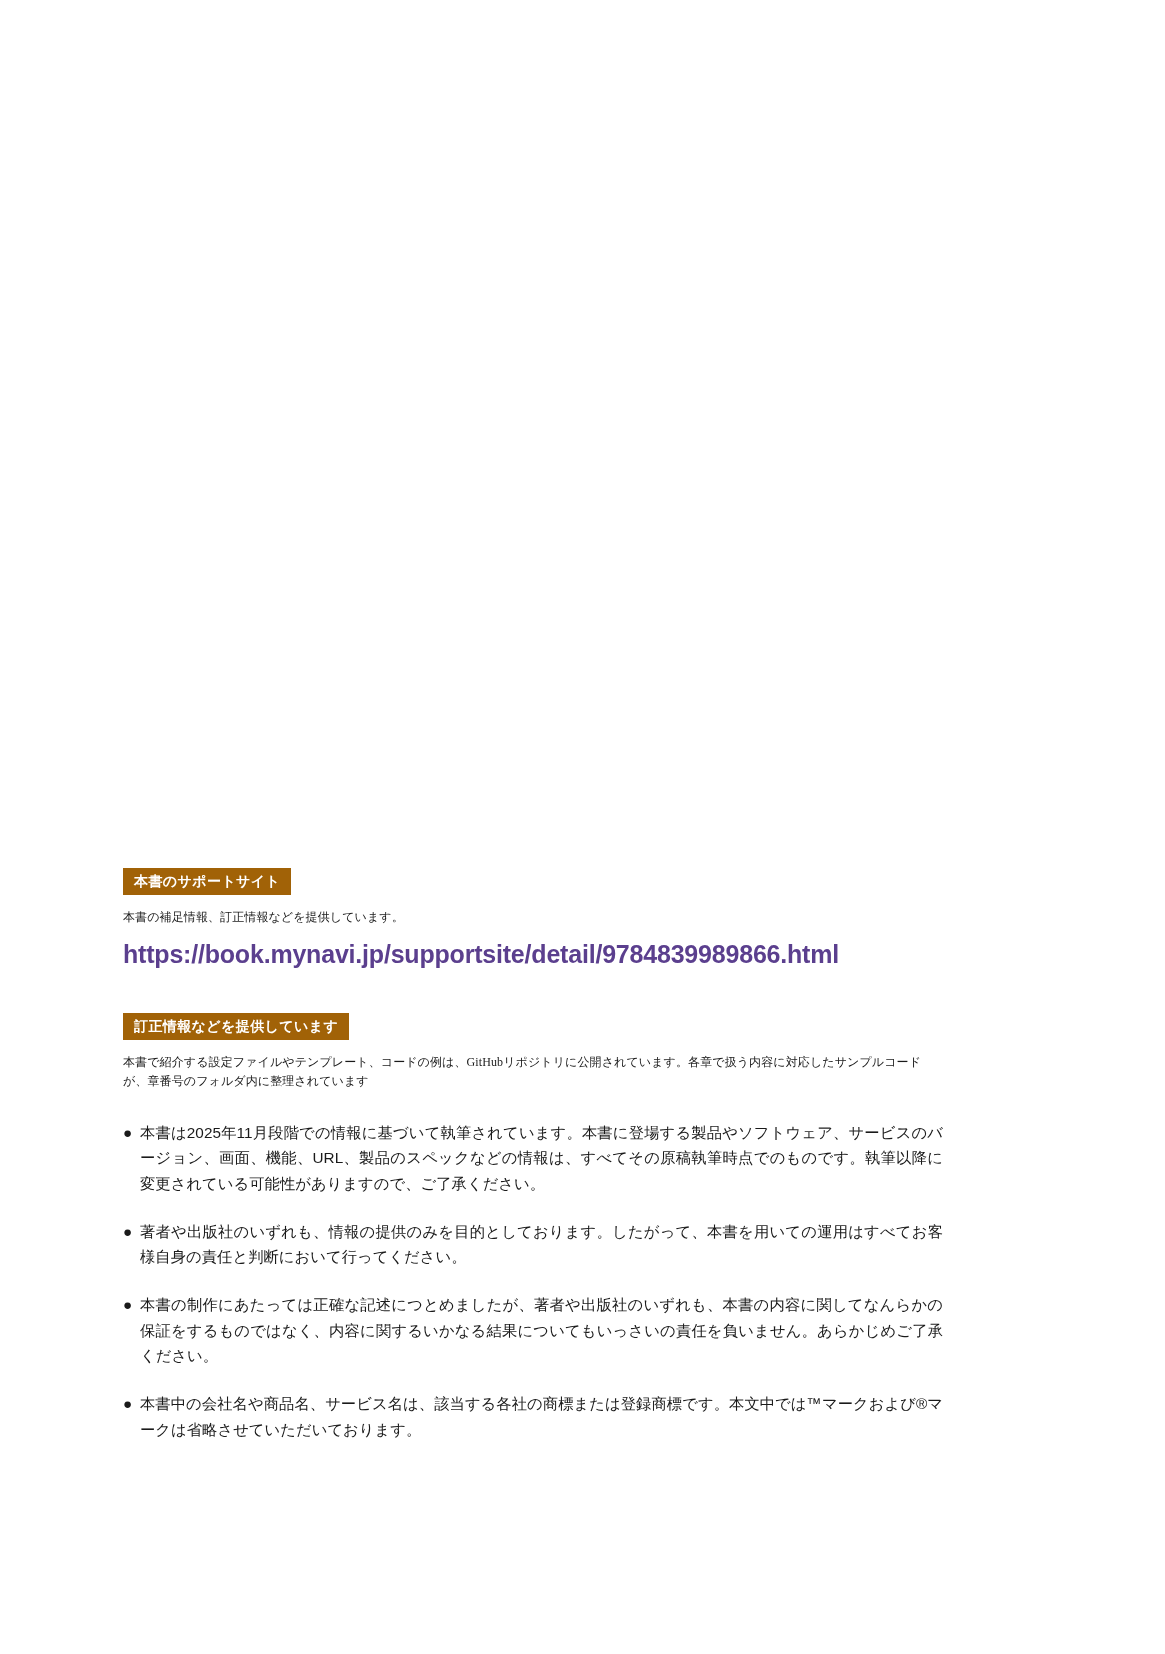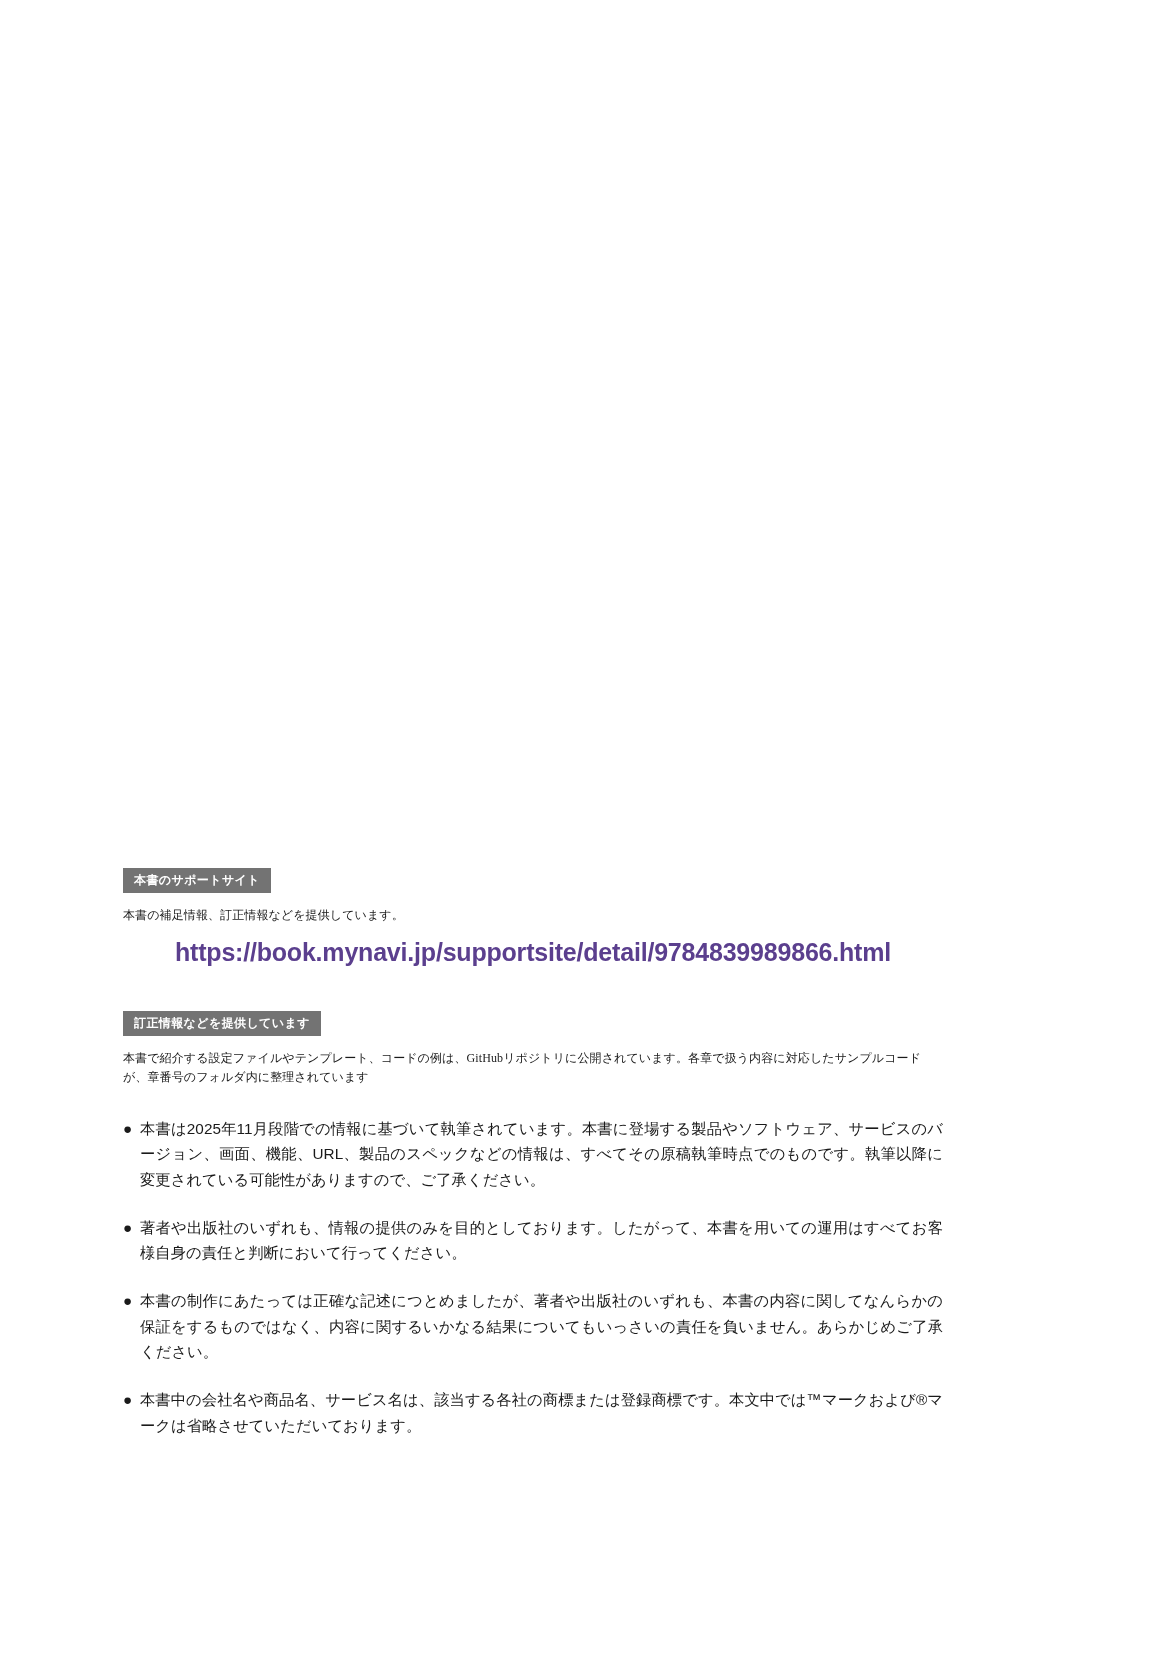--- a/index.html
+++ b/index.html
@@ -24,23 +24,23 @@
     box-sizing: border-box;
   }
   .content {
     position: absolute;
     left: 123px;
     top: 868px;
     width: 820px;
   }
   .section-label {
     display: inline-block;
-    background: #737373;
+    background: #a16207;
     color: #ffffff;
-    font-size: 12px;
+    font-size: 14px;
     font-weight: 700;
     letter-spacing: 0.4px;
     padding: 6px 11px 7px 11px;
     line-height: 1;
     margin: 0;
   }
   .body-text {
     font-size: 12px;
     line-height: 1.62;
     color: #1a1a1a;
@@ -49,21 +49,20 @@
     font-family: Liberation Serif, serif;
   }
   .url-line {
     font-size: 25px;
     font-weight: 700;
     color: #5b3f8e;
     margin: 12px 0 0 0;
     letter-spacing: -0.2px;
     line-height: 1.25;
     word-break: break-all;
-    text-align: center;
   }
   .block-gap {
     height: 42px;
   }
   .notes {
     margin-top: 28px;
   }
   .note {
     position: relative;
     font-size: 15.3px;

